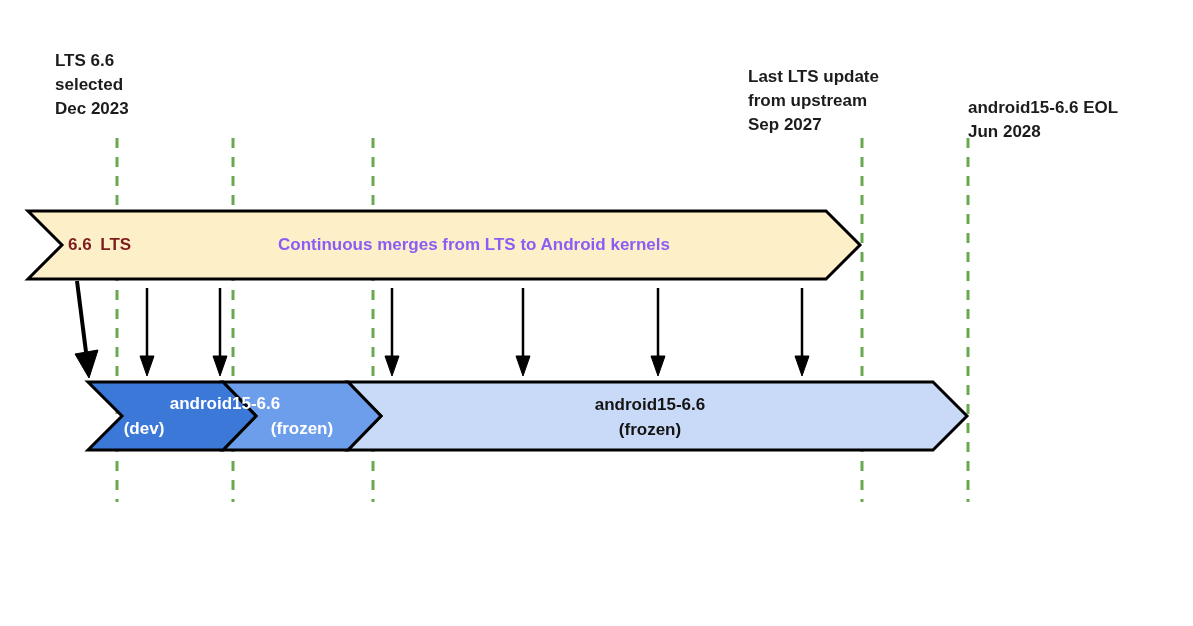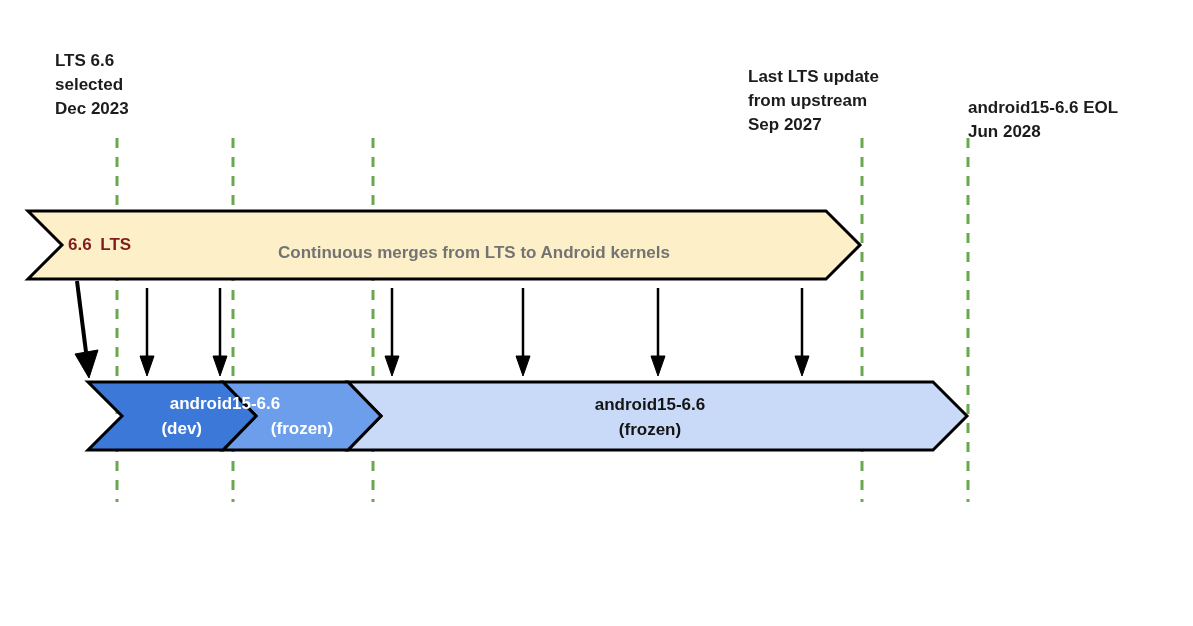--- a/index.html
+++ b/index.html
@@ -15,21 +15,21 @@
     position:absolute;
     font-weight:bold;
     font-size:17px;
     line-height:24px;
     color:#1f1f1f;
     white-space:pre-line;
   }
   .milestone{color:#1c1c1c;}
   .center{text-align:center;}
   .lts-version{word-spacing:4px;color:#7f1d1d;}
-  .lts-desc{color:#737373;margin-top:8px;}
+  .lts-desc{color:#8b5cf6;}
   .white{color:#ffffff;}
   .dark{color:#141414;}
   .frozen-label{line-height:25px;}
 </style>
 </head>
 <body>
 
 <div class="canvas">
 
   <svg class="layer" width="1193" height="626" viewBox="0 0 1193 626">
@@ -86,18 +86,18 @@
   <div class="txt milestone" style="left:748px;top:65px;">Last LTS update
 from upstream
 Sep 2027</div>
   <div class="txt milestone" style="left:936px;top:96px;margin-left:32px;">android15-6.6 EOL
 Jun 2028</div>
 
   <div class="txt lts-version" style="left:68px;top:233px;">6.6 LTS</div>
   <div class="txt lts-desc center" style="left:274px;top:233px;width:400px;">Continuous merges from LTS to Android kernels</div>
 
   <div class="txt white center" style="left:145px;top:392px;width:160px;">android15-6.6</div>
-  <div class="txt white center" style="left:122px;top:417px;width:80px;text-align:right;">(dev)</div>
+  <div class="txt white center" style="left:104px;top:417px;width:80px;">(dev)</div>
   <div class="txt white center" style="left:262px;top:417px;width:80px;">(frozen)</div>
   <div class="txt dark center frozen-label" style="left:530px;top:392px;width:240px;">android15-6.6
 (frozen)</div>
 
 </div>
 
 </body></html>

